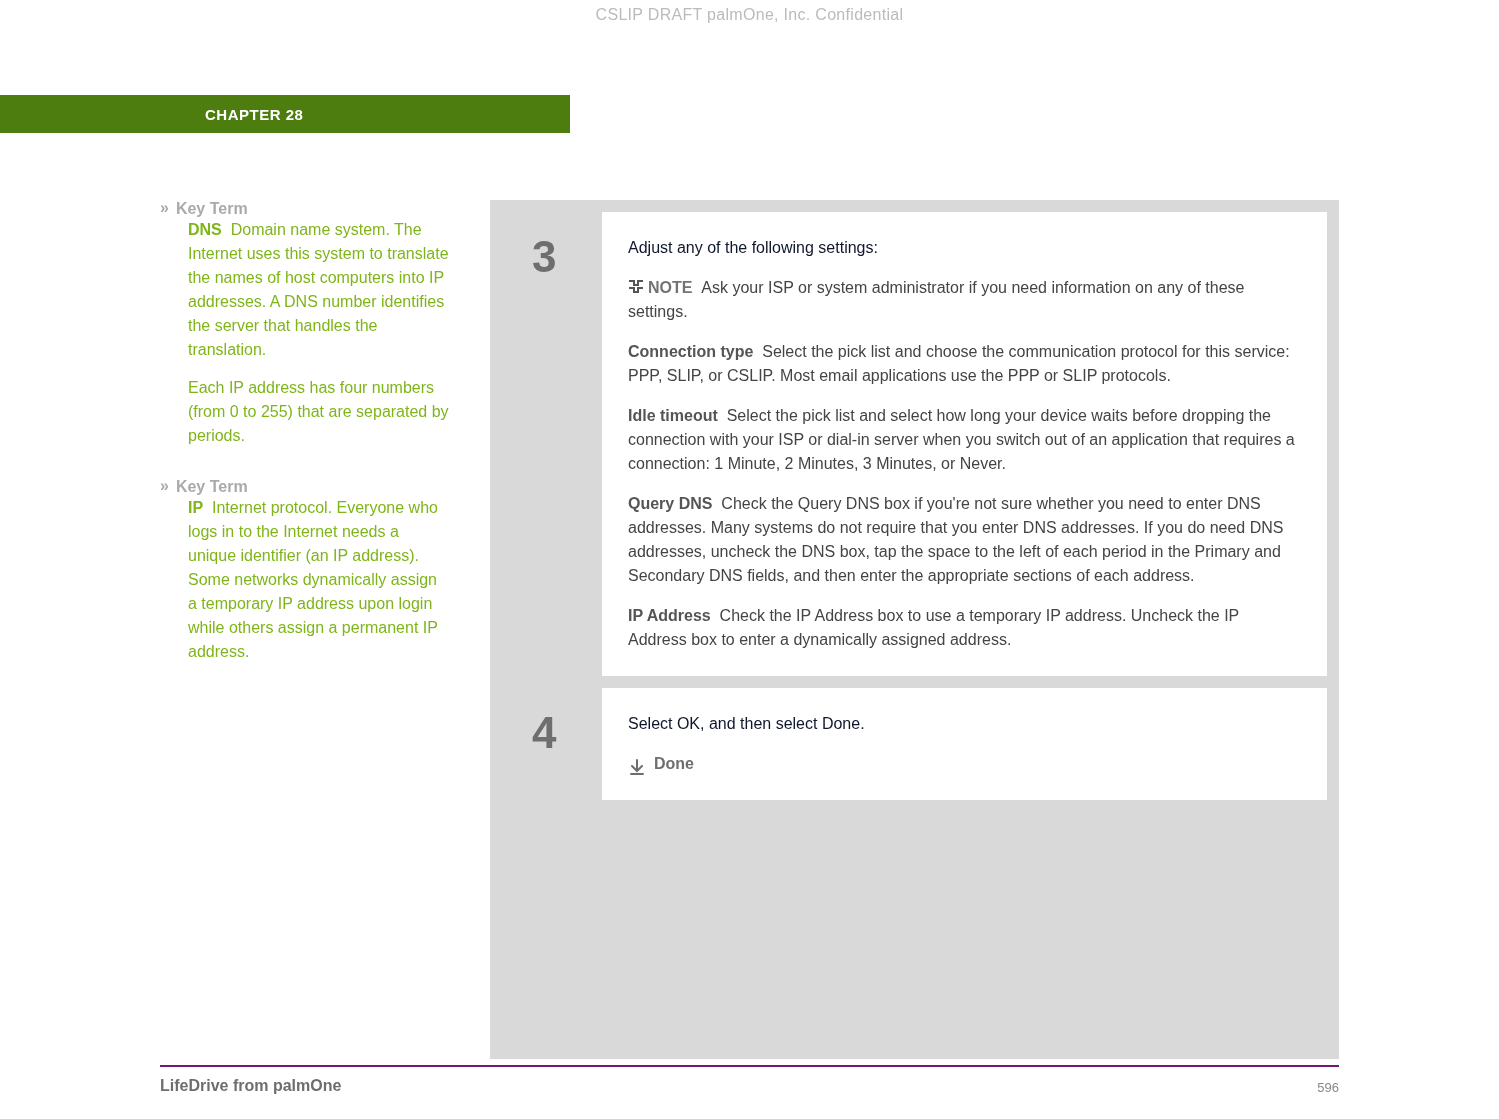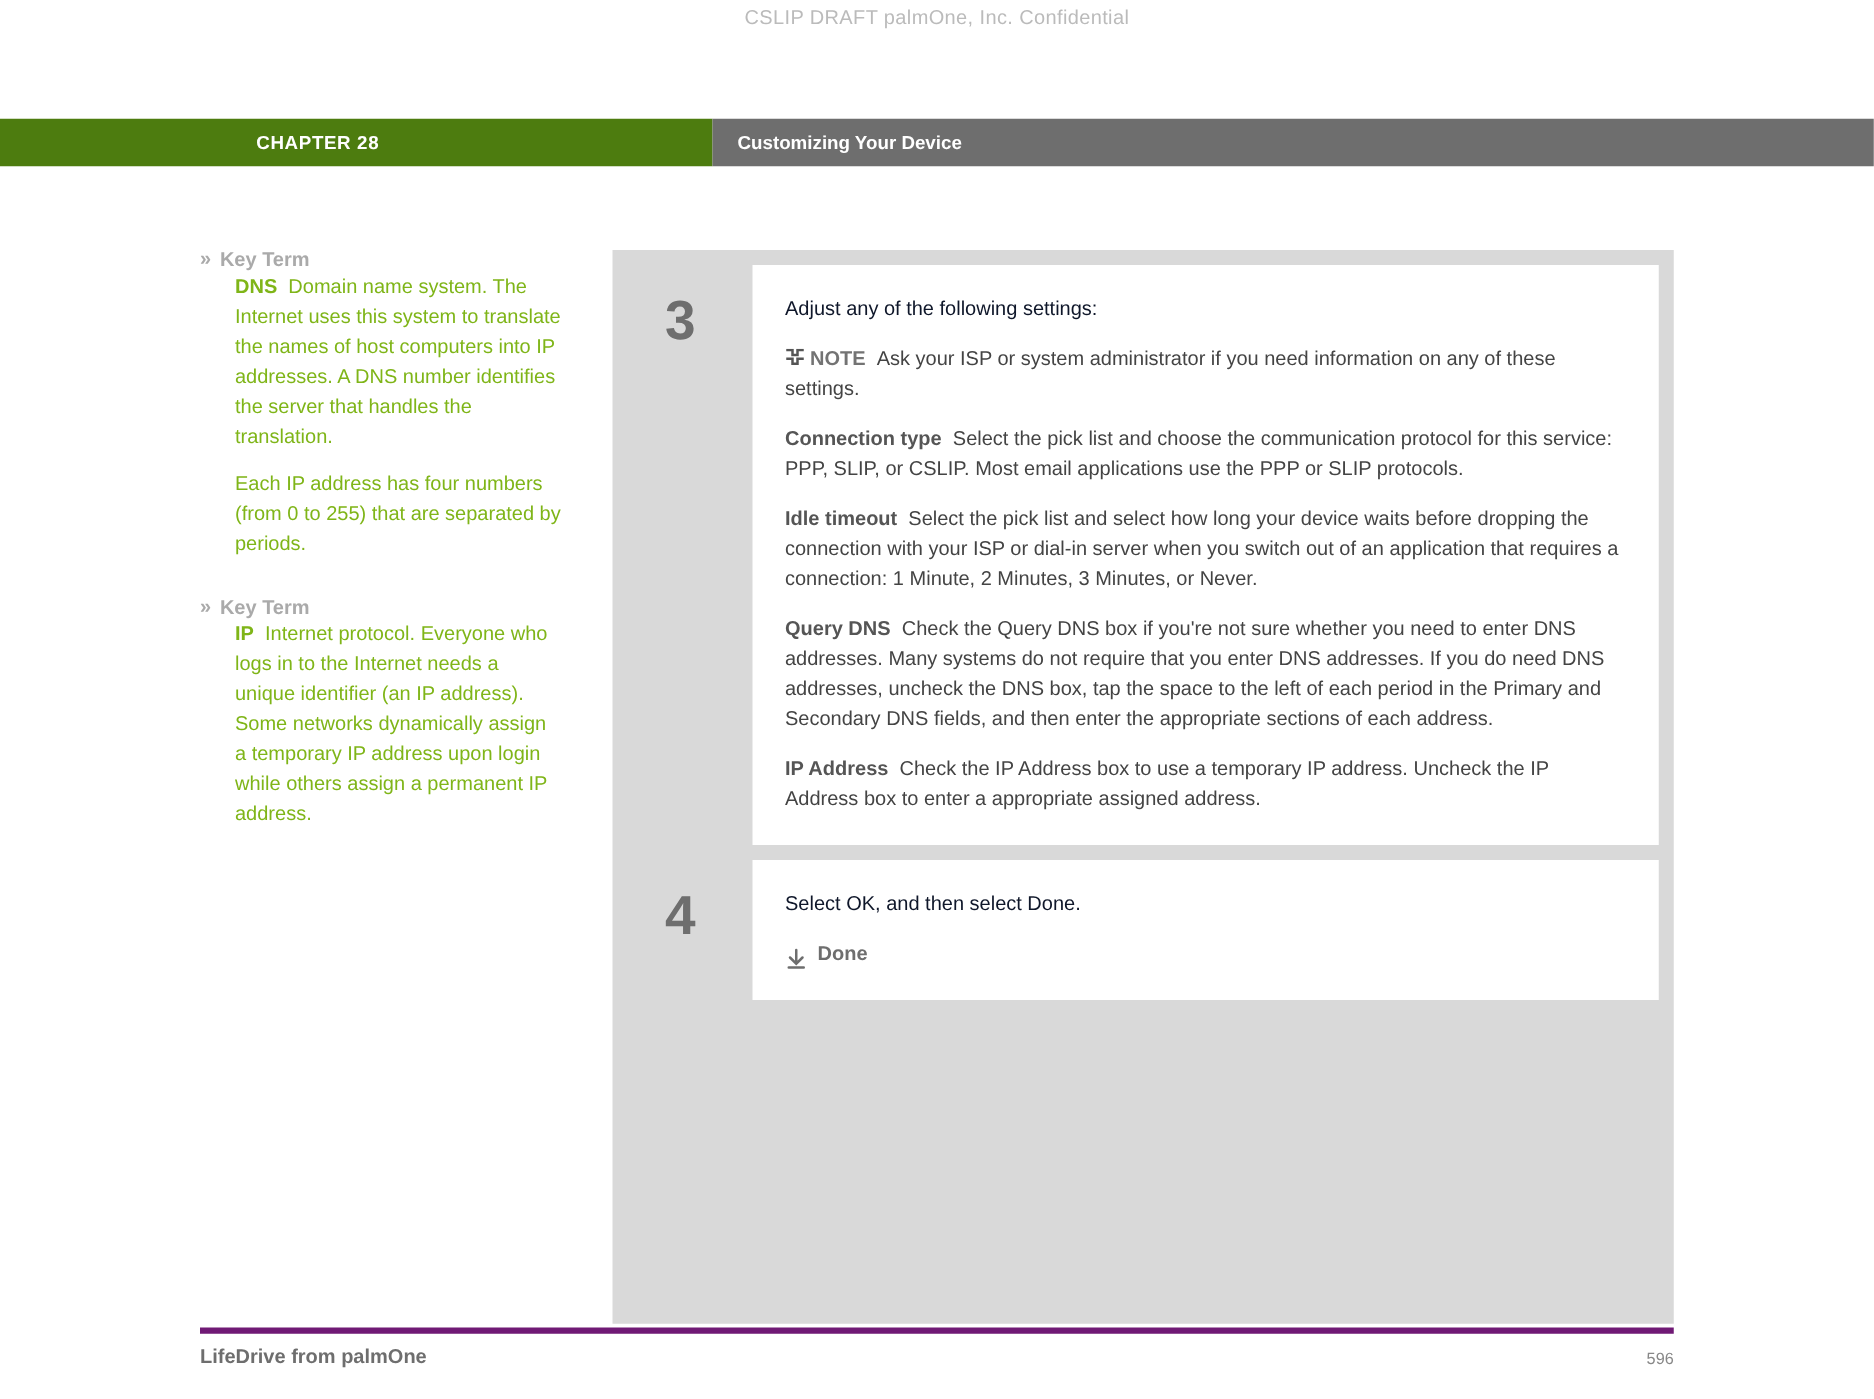--- a/index.html
+++ b/index.html
@@ -151,47 +151,44 @@
   .done-label {
     font-weight: bold;
     color: #6e6e6e;
     font-size: 16px;
   }
   .footer {
     position: absolute;
     bottom: 24px;
     left: 160px;
     right: 160px;
-    border-top: 5px solid #701a75;
+    border-top: 2px solid #701a75;
     padding-top: 10px;
     display: flex;
     justify-content: space-between;
-    align-items: center;
+    align-items: flex-end;
   }
   .footer .product {
     color: #6e6e6e;
     font-weight: bold;
     font-size: 16px;
   }
   .footer .page {
     color: #888;
     font-size: 13px;
   }
 </style>
 </head>
 <body>
 
 <div class="watermark">CSLIP DRAFT palmOne, Inc.  Confidential</div>
 
 <div class="header-bar">
   <div class="header-left">
     <span class="chapter">CHAPTER 28</span>
-  </div>
-  <div class="header-right">
-    <span class="title">Customizing Your Device</span>
   </div>
 </div>
 
 <div class="content">
 
   <div class="sidebar">
     <div class="keyterm-block">
       <div class="keyterm-header">
         <span class="chevrons">»</span>
         <span class="keyterm-label">Key Term</span>
@@ -222,21 +219,21 @@
         <p>
           <span class="note-icon">
             <svg viewBox="0 0 16 14">
                 <path d="M1 1 L6 1 L6 5 L10 5 L10 1 L15 1 M1 8 L6 8 L6 12 L10 12 L10 8 L15 8" stroke="#555" stroke-width="2" fill="none"></path>
               </svg>
           </span><span class="note-badge">NOTE</span>&nbsp;&nbsp;<span>Ask your ISP or system administrator if you need information on any of these settings.</span>
         </p>
         <p><span class="setting-name">Connection type</span>&nbsp;&nbsp;<span>Select the pick list and choose the communication protocol for this service: PPP, SLIP, or CSLIP. Most email applications use the PPP or SLIP protocols.</span></p>
         <p><span class="setting-name">Idle timeout</span>&nbsp;&nbsp;<span>Select the pick list and select how long your device waits before dropping the connection with your ISP or dial-in server when you switch out of an application that requires a connection: 1 Minute, 2 Minutes, 3 Minutes, or Never.</span></p>
         <p><span class="setting-name">Query DNS</span>&nbsp;&nbsp;<span>Check the Query DNS box if you're not sure whether you need to enter DNS addresses. Many systems do not require that you enter DNS addresses. If you do need DNS addresses, uncheck the DNS box, tap the space to the left of each period in the Primary and Secondary DNS fields, and then enter the appropriate sections of each address.</span></p>
-        <p><span class="setting-name">IP Address</span>&nbsp;&nbsp;<span>Check the IP Address box to use a temporary IP address. Uncheck the IP Address box to enter a appropriate assigned address.</span></p>
+        <p><span class="setting-name">IP Address</span>&nbsp;&nbsp;<span>Check the IP Address box to use a temporary IP address. Uncheck the IP Address box to enter a dynamically assigned address.</span></p>
       </div>
     </div>
 
     <div class="step">
       <div class="step-num">4</div>
       <div class="step-body">
         <p class="instr-lead">Select OK, and then select Done.</p>
         <div class="done-row">
           <span class="done-icon">
             <svg viewBox="0 0 18 18">

